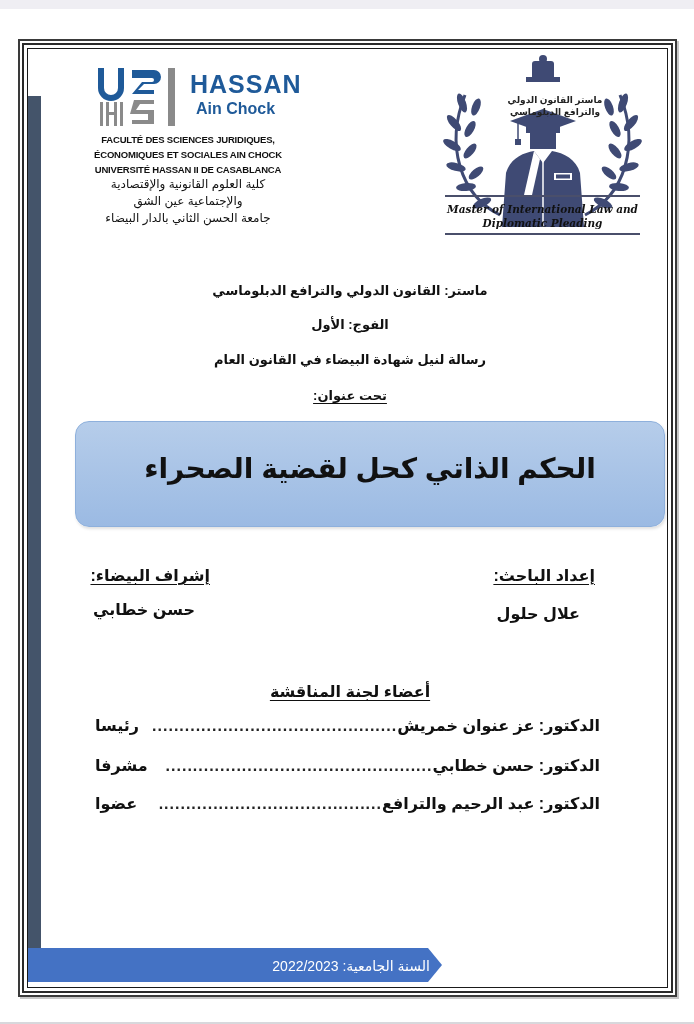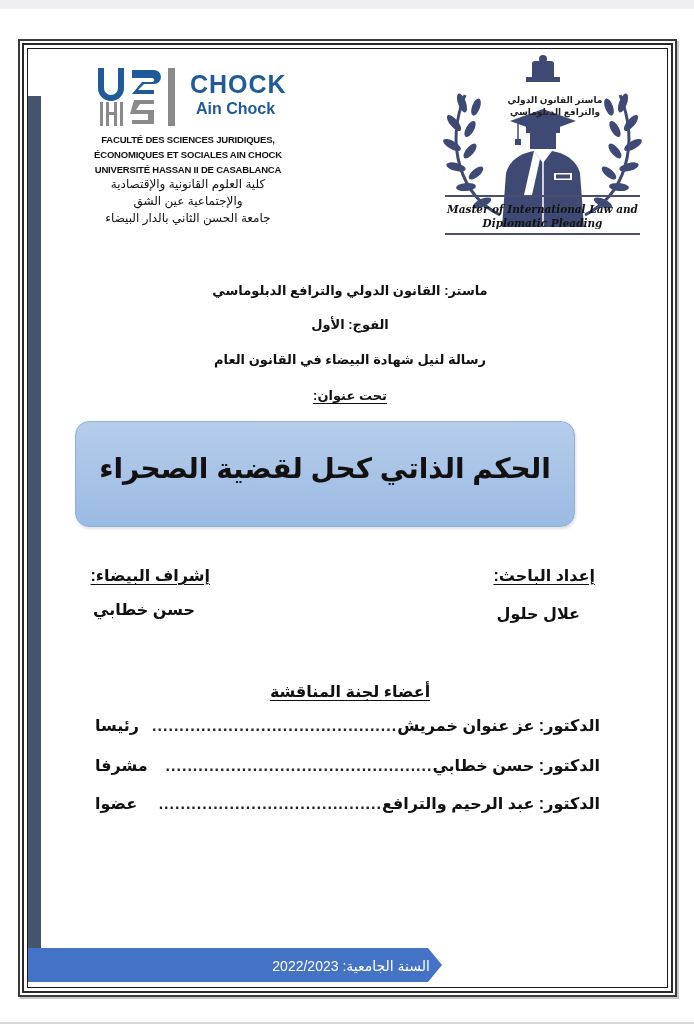--- a/index.html
+++ b/index.html
@@ -81,21 +81,21 @@
     }
 
     
     .heading-line {
       position: absolute; left: 100px; width: 500px; text-align: center; direction: rtl;
       font-size: 13px; font-weight: bold; color: #111;
     }
     .u { text-decoration: underline; text-underline-offset: 3px; }
 
     .title-box {
-      position: absolute; left: 75px; top: 421px; width: 500px; height: 106px;
+      position: absolute; left: 75px; top: 421px; width: 590px; height: 106px;
       border-radius: 14px;
       background: linear-gradient(to bottom, #b6cdea 0%, #9bbae3 100%);
       border: 1px solid #8eb0dc;
       box-shadow: 1px 2px 3px rgba(0,0,0,0.12);
     }
     .title-text {
       position: absolute; left: 0; top: 30px; width: 100%; text-align: center; direction: rtl;
       font-size: 28px; font-weight: bold; color: #111;
     }
 
@@ -139,21 +139,21 @@
     <rect x="10" y="36" width="3" height="24" fill="#8a8a8a"></rect>
     <rect x="18" y="36" width="3" height="24" fill="#8a8a8a"></rect>
     <rect x="24" y="36" width="3" height="24" fill="#8a8a8a"></rect>
     <rect x="10" y="46" width="11" height="3" fill="#8a8a8a"></rect>
 
     <path d="M36 4 h22 a6 6 0 0 1 0 14 h-10 l-6 6 h16 v4 h-22 l10 -12 h10 a2 2 0 0 0 0 -4 h-20 z" fill="#1f5a99"></path>
     <path d="M38 34 h20 v4 h-14 l-4 6 h18 v14 h-22 v-4 h16 v-6 h-18 z" fill="#8a8a8a"></path>
 
     <rect x="72" y="2" width="7" height="58" fill="#8a8a8a"></rect>
   </svg>
-  <div class="fsjes-title">CHOCK</div>
+  <div class="fsjes-title">HASSAN</div>
   <div class="fsjes-sub">Ain Chock</div>
   <div class="fsjes-fr" style="top:72px">FACULTÉ DES SCIENCES JURIDIQUES,</div>
   <div class="fsjes-fr" style="top:87px">ÉCONOMIQUES ET SOCIALES AIN CHOCK</div>
   <div class="fsjes-fr" style="top:102px">UNIVERSITÉ HASSAN II DE CASABLANCA</div>
   <div class="fsjes-ar" style="top:115px">كلية العلوم القانونية والإقتصادية</div>
   <div class="fsjes-ar" style="top:132px">والإجتماعية عين الشق</div>
   <div class="fsjes-ar" style="top:149px">جامعة الحسن الثاني بالدار البيضاء</div>
 </div>
 
 <div class="master-logo">

